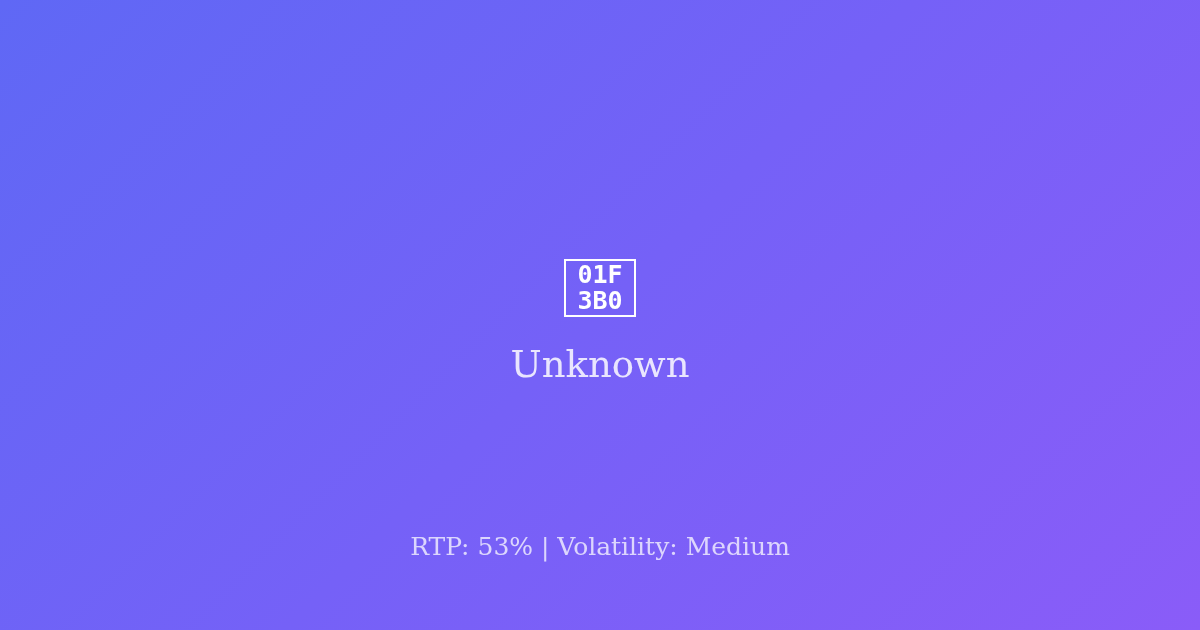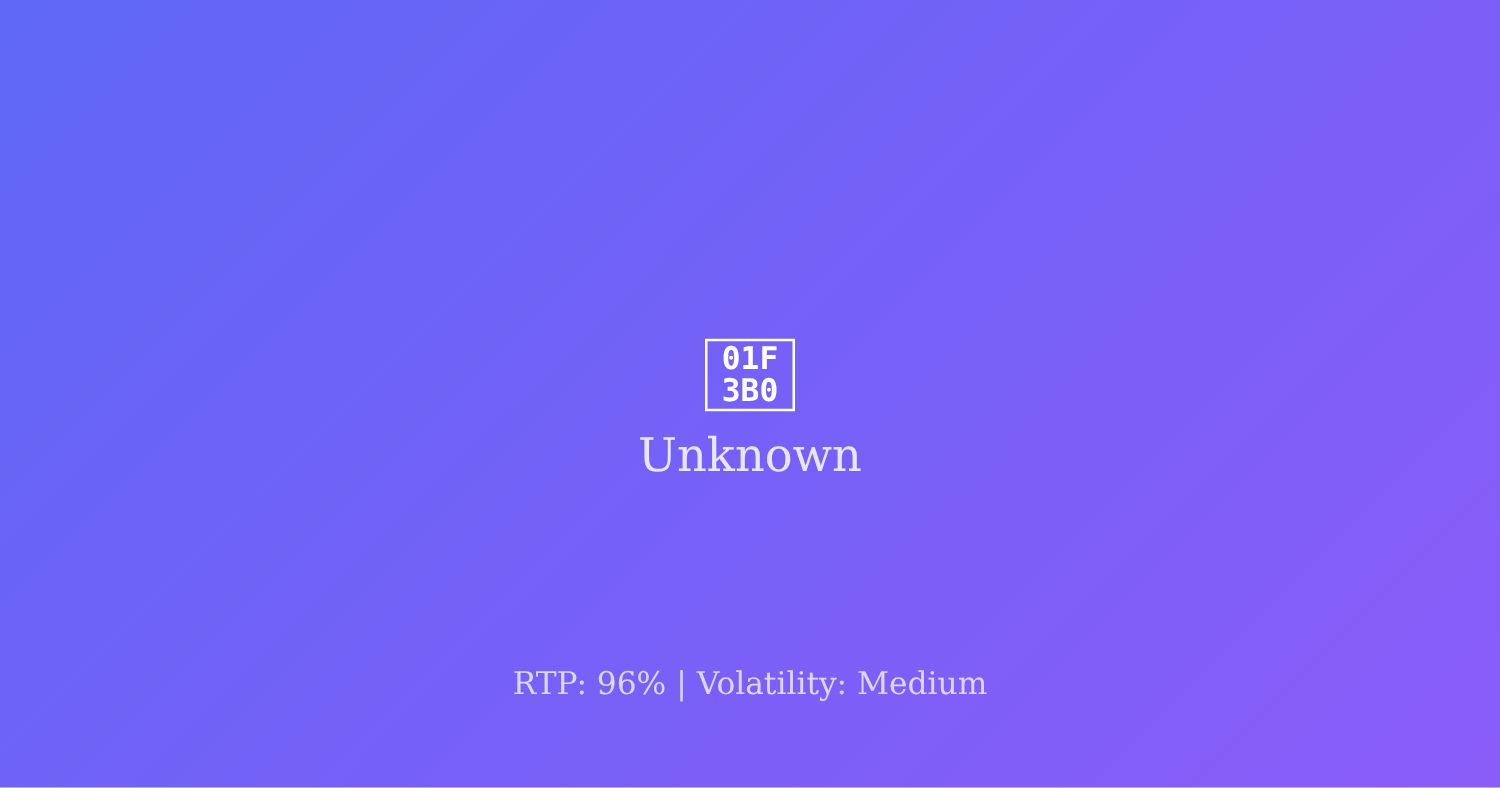--- a/index.html
+++ b/index.html
@@ -42,21 +42,21 @@
     height: 58px;
     box-sizing: border-box;
     border: 2px solid #ffffff;
     display: flex;
     flex-direction: column;
     align-items: center;
     justify-content: center;
     flex: none;
     line-height: 1;
     position: relative;
-    top: 18px;
+    top: 6px;
     margin-top: 44px;
   }
   .tofu-glyph .tofu-line {
     font-family: "DejaVu Sans Mono", "Liberation Mono", monospace;
     font-size: 25px;
     font-weight: 700;
     letter-spacing: 0px;
     color: #ffffff;
     line-height: 26px;
     display: block;
@@ -108,15 +108,15 @@
     <div class="tofu-glyph">
       <span class="tofu-line">01F</span>
       <span class="tofu-line">3B0</span>
     </div>
 
 
   </div>
 
   <div class="game-provider">Unknown</div>
 
-  <div class="game-stats">RTP: 96% | Volatility: Medium</div>
+  <div class="game-stats">RTP: 53% | Volatility: Medium</div>
 
 </div>
 
 </body></html>

